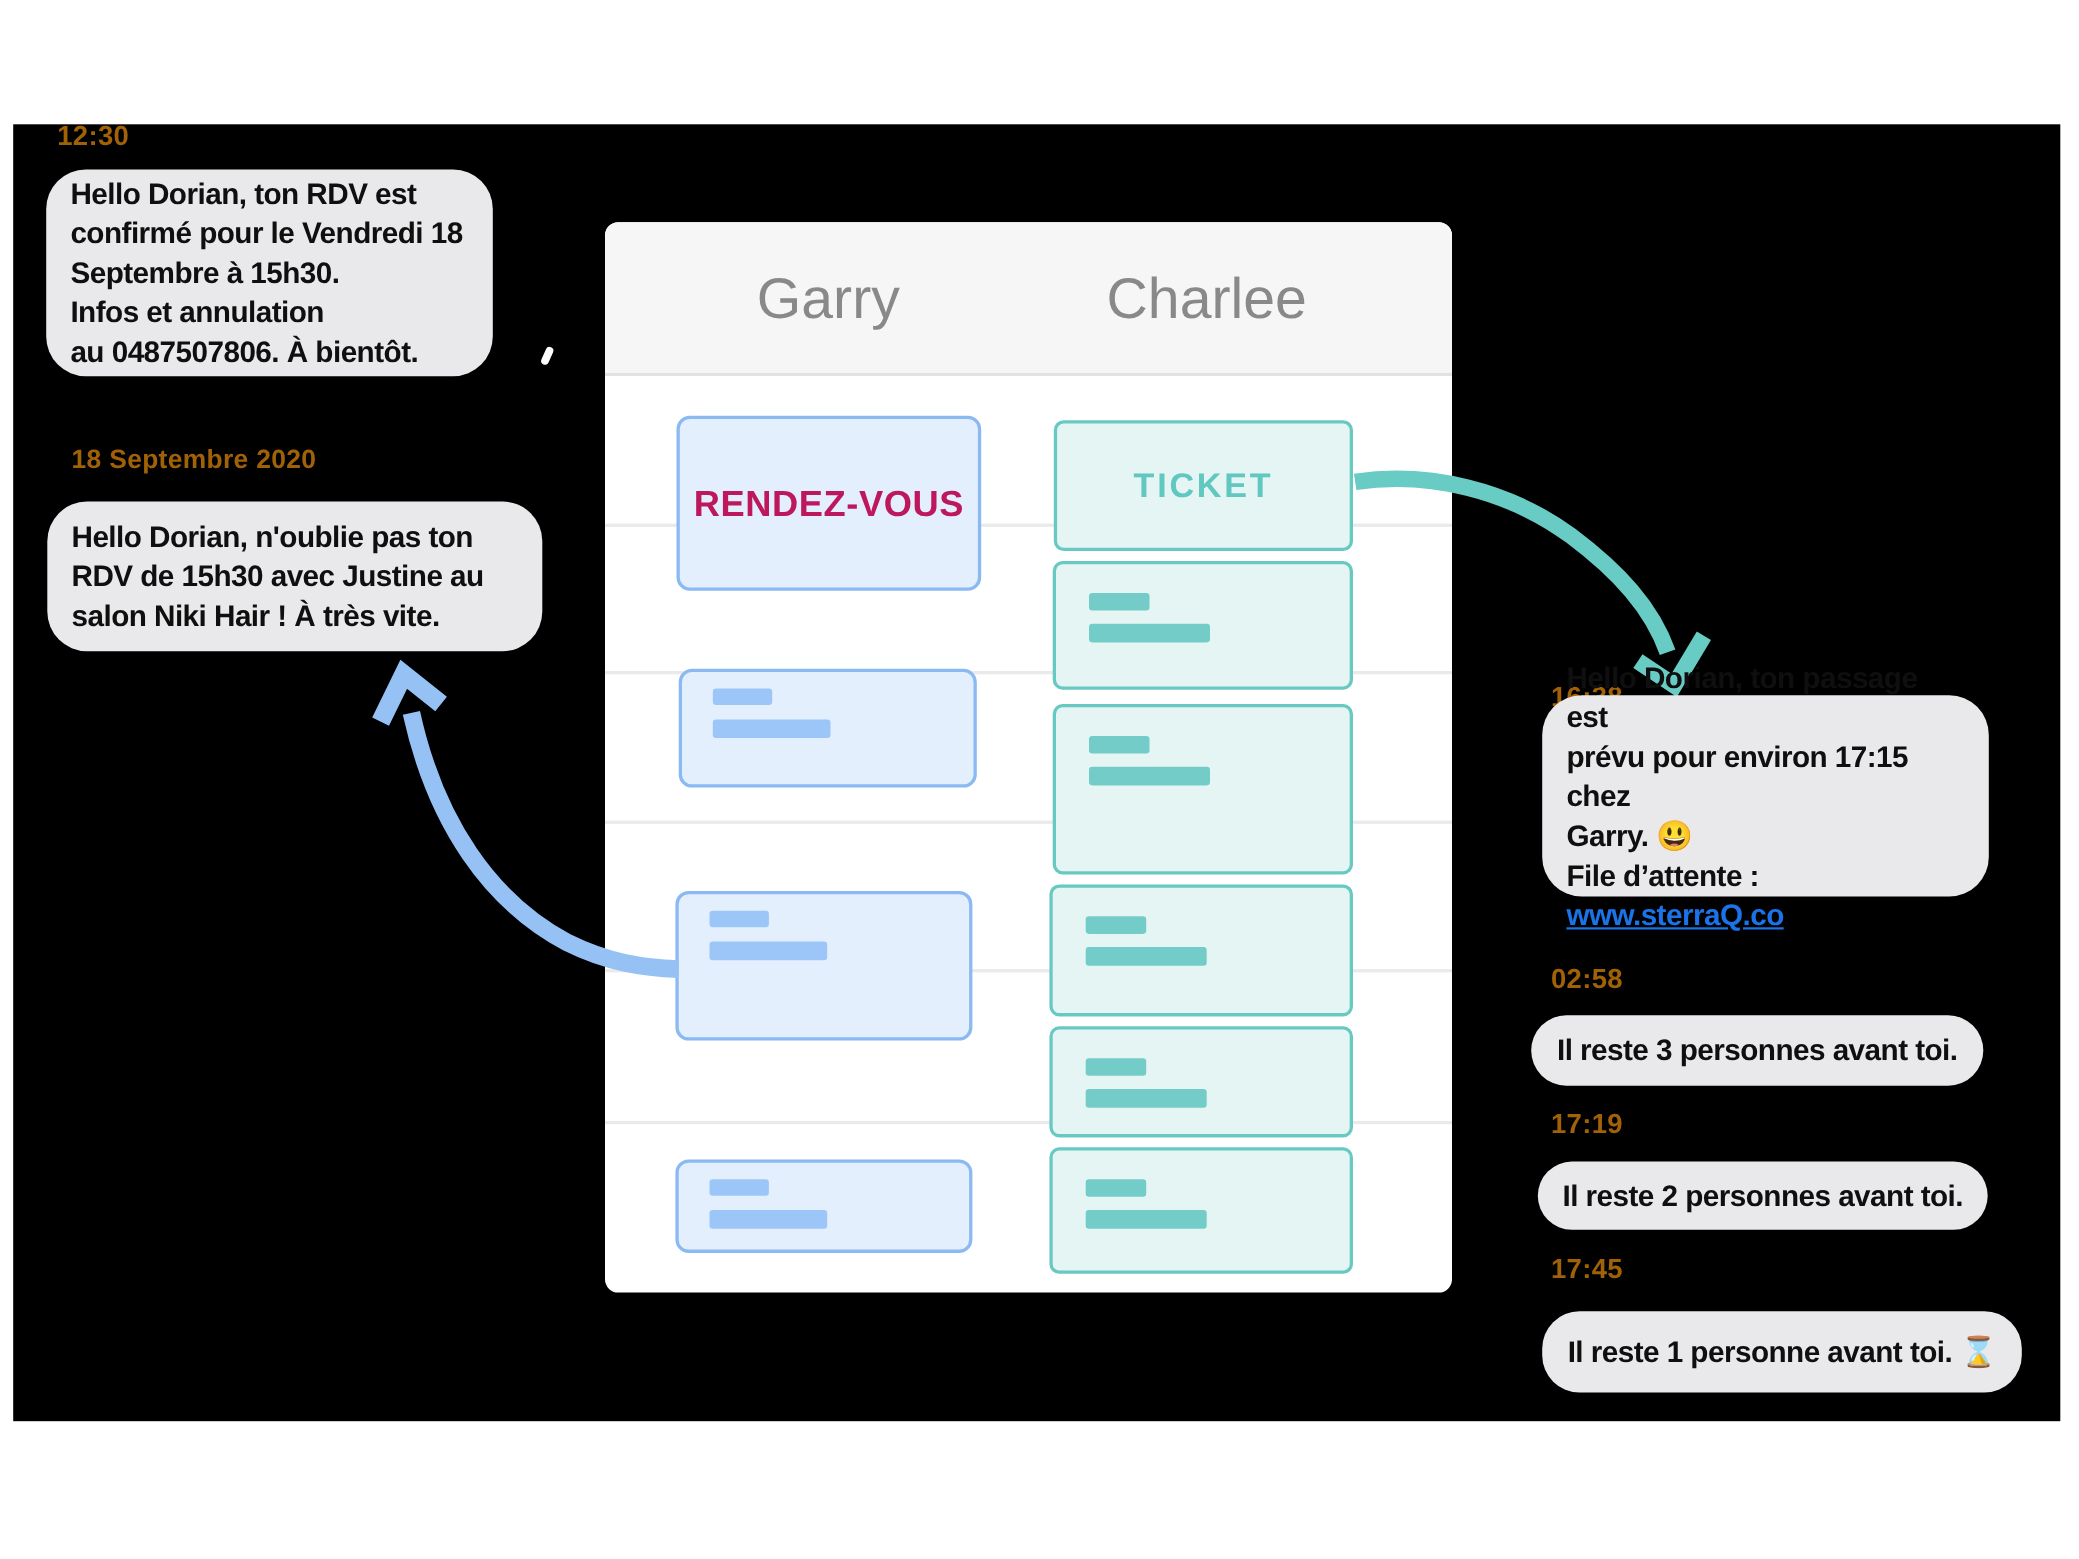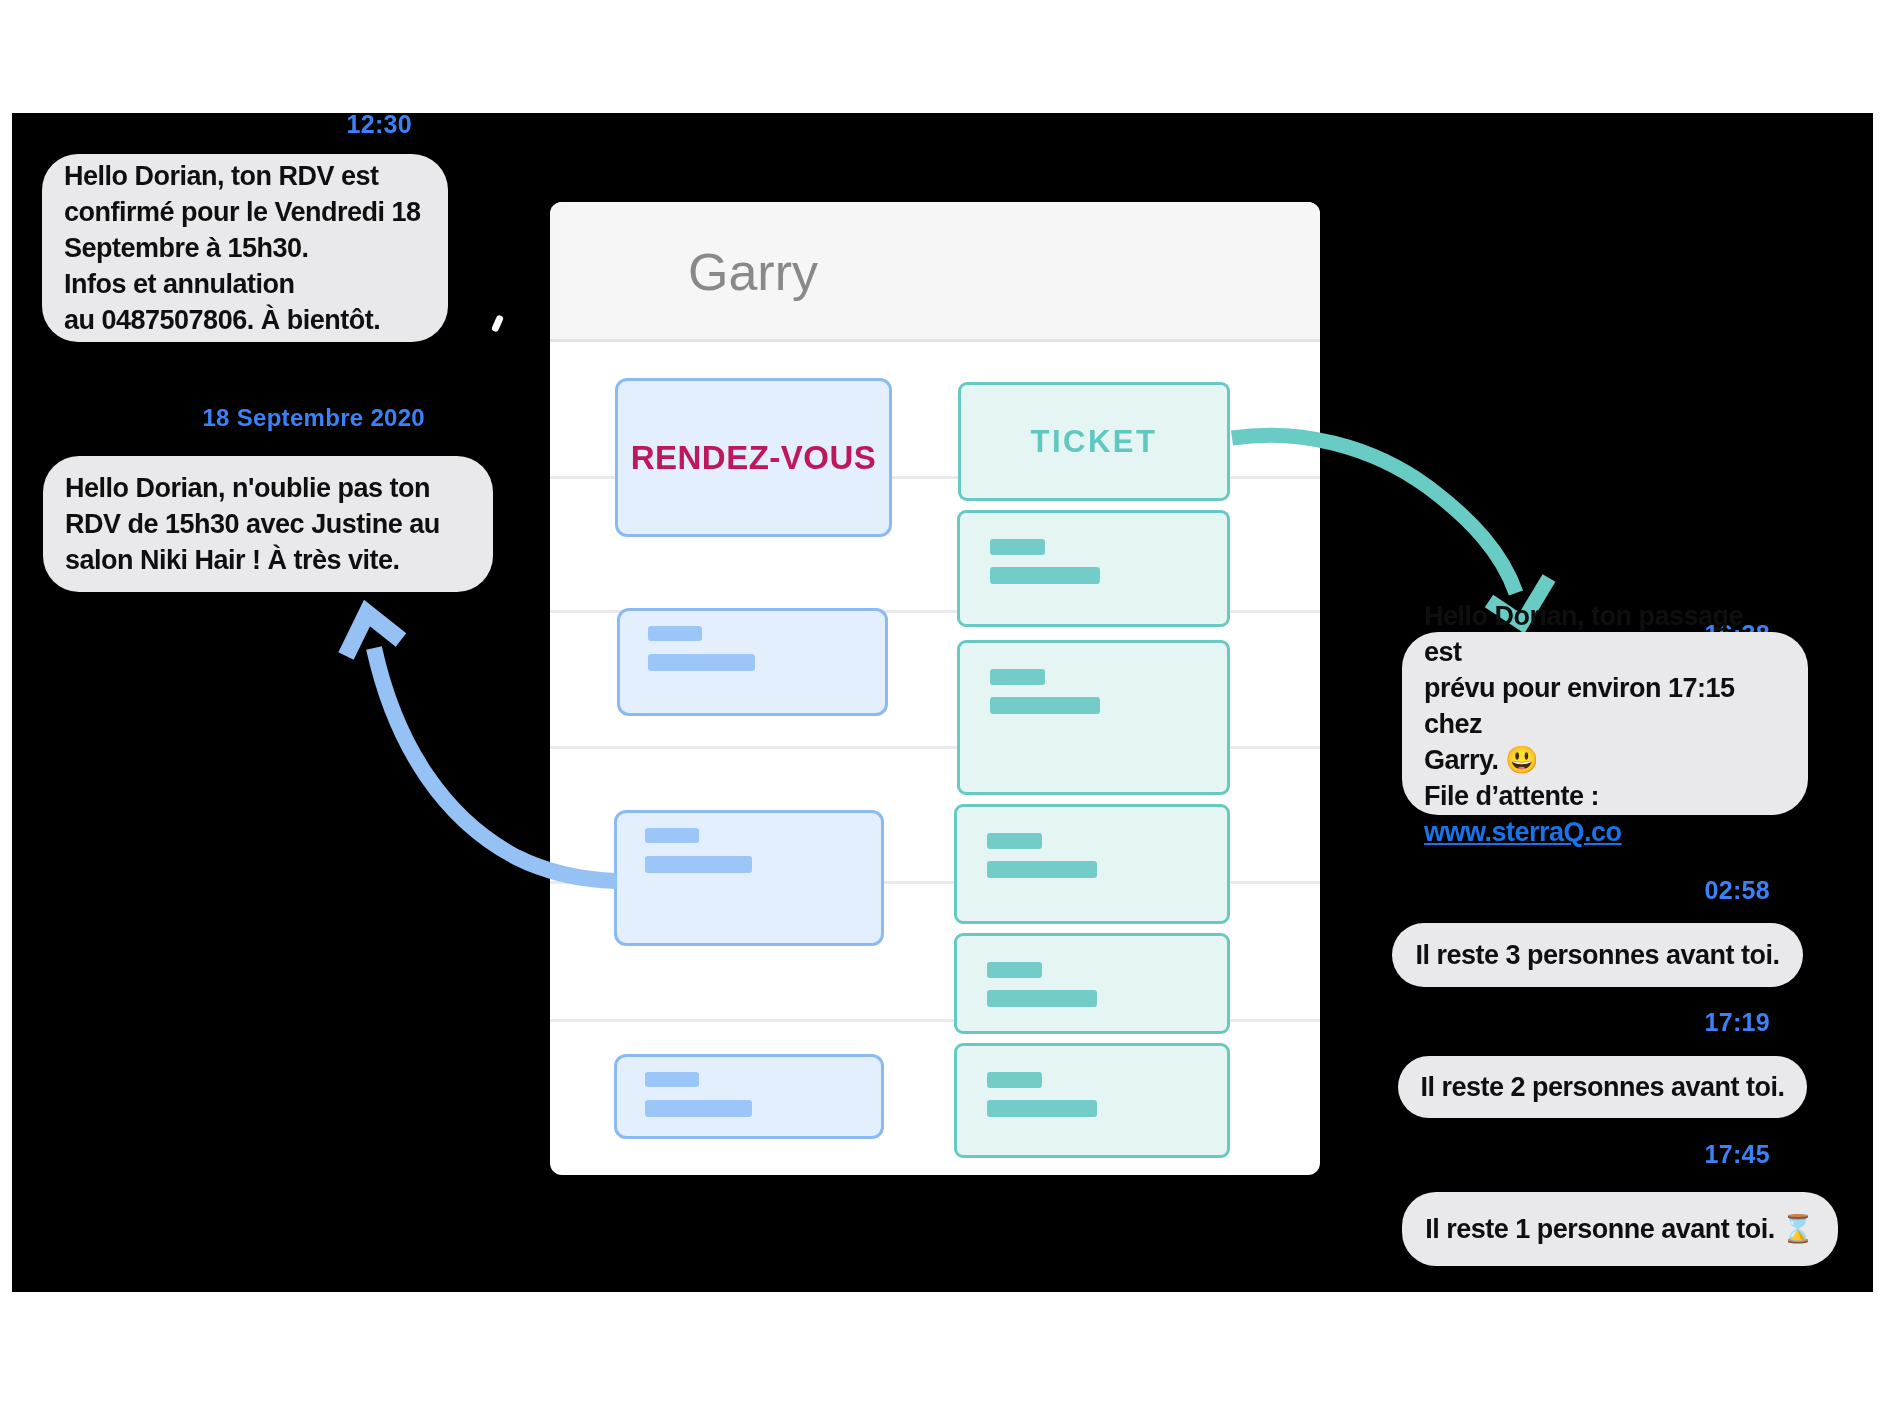--- a/index.html
+++ b/index.html
@@ -6,22 +6,22 @@
   .page{
     position:relative;width:1890px;height:1417px;overflow:hidden;
     font-family:"Liberation Sans", sans-serif;background:#ffffff;
   }
   .board{
     position:absolute;left:12px;top:113px;width:1861px;height:1179px;
     background:#000000;
   }
   
   .ts{
-    position:absolute;width:360px;text-align:right;
-    color:#3b82f6;font-weight:700;font-size:25px;letter-spacing:.3px;
+    position:absolute;width:360px;text-align:left;
+    color:#a16207;font-weight:700;font-size:25px;letter-spacing:.3px;
   }
   
   .bubble{
     position:absolute;background:#e9e9eb;border-radius:36px;
     display:flex;align-items:center;
     color:#0f0f0f;font-weight:700;font-size:27px;line-height:36px;
     letter-spacing:-0.5px;
   }
   .bubble .msg{white-space:pre-line;padding:0 22px;}
   .bubble.pill{border-radius:34px;}
@@ -91,20 +91,21 @@
 
   <div class="bubble" style="left:43px;top:456px;width:450px;height:136px;">
     <div class="msg">Hello Dorian, n'oublie pas ton
 RDV de 15h30 avec Justine au
 salon Niki Hair ! À très vite.</div>
   </div>
 
   <div class="card">
     <div class="card-header"></div>
     <div class="col-name" style="left:43px;">Garry</div>
+    <div class="col-name" style="left:387px;">Charlee</div>
 
     <div class="grid-line" style="top:274px;"></div>
     <div class="grid-line" style="top:408px;"></div>
     <div class="grid-line" style="top:544px;"></div>
     <div class="grid-line" style="top:679px;"></div>
     <div class="grid-line" style="top:817px;"></div>
 
     <div class="slot blue" style="left:65px;top:176px;width:277px;height:159px;">
       <div class="slot-label">RENDEZ-VOUS</div>
     </div>

